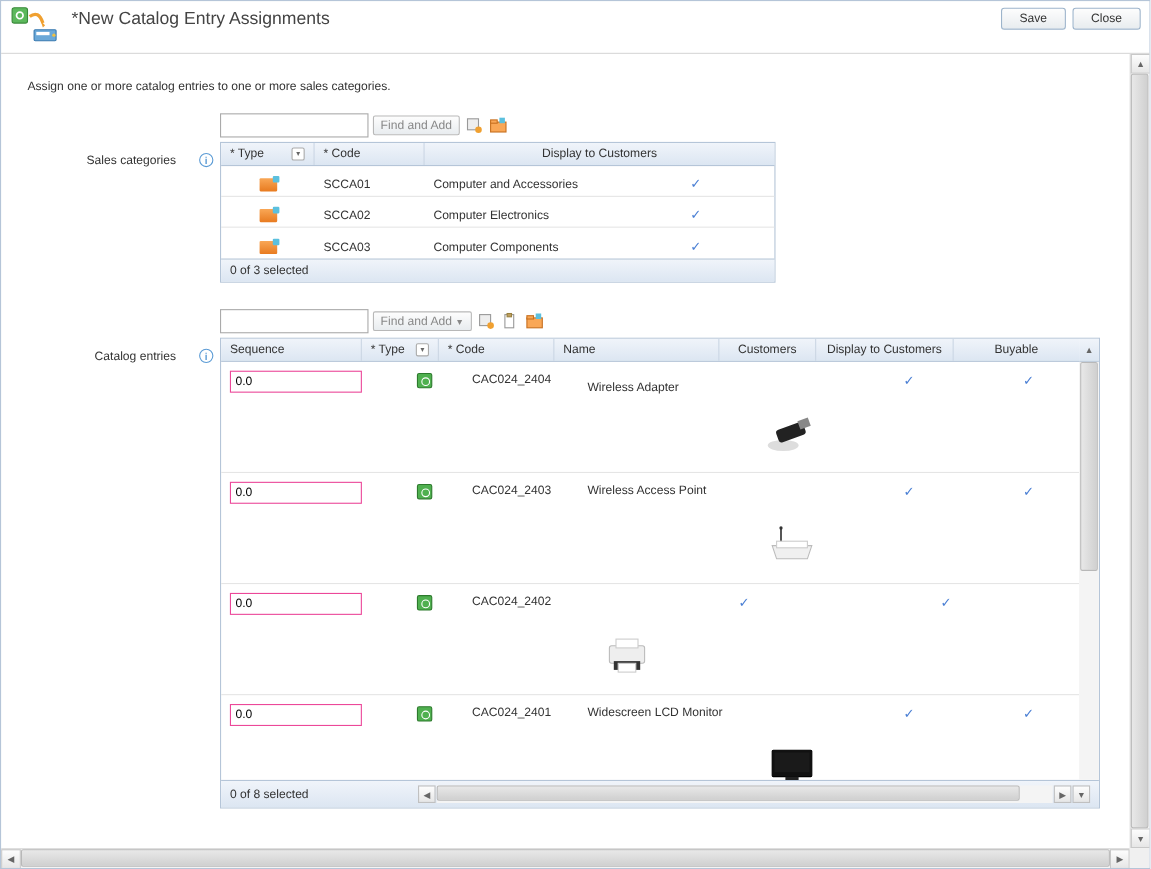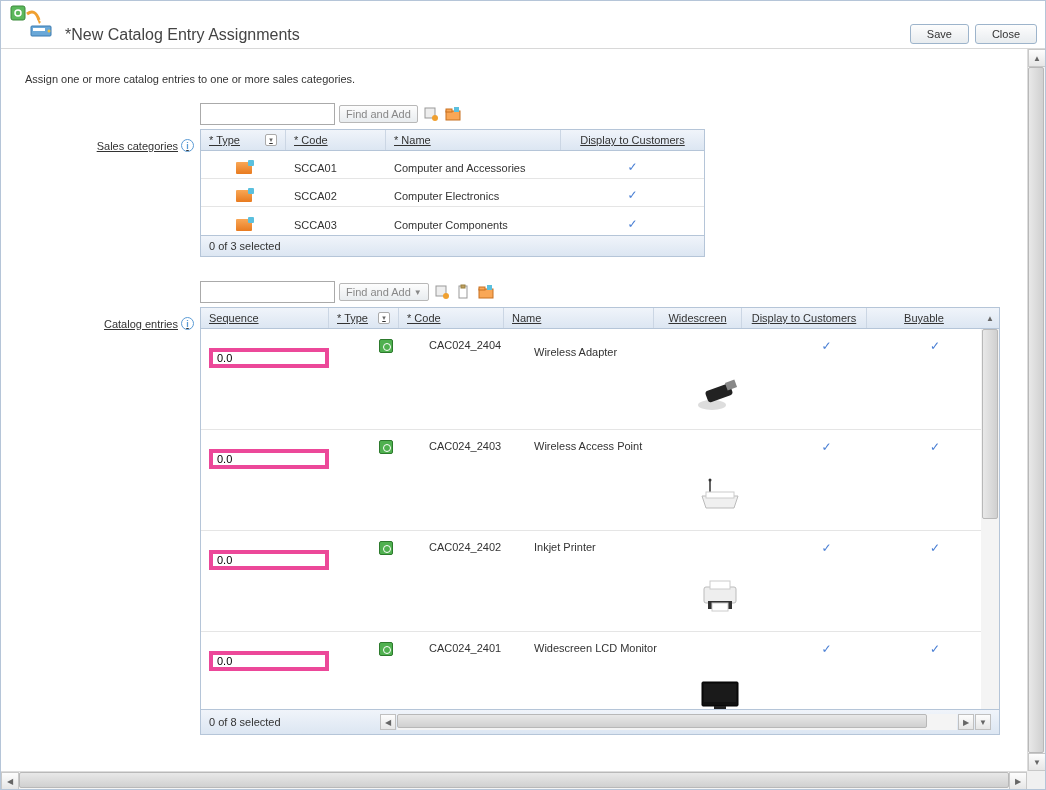--- a/index.html
+++ b/index.html
@@ -1,50 +1,50 @@
 <!DOCTYPE html>
 <html><head>
 <meta charset="utf-8">
 <style>
 * { box-sizing: border-box; margin: 0; padding: 0; }
 body { font-family: Verdana, Arial, sans-serif; font-size: 11px; color: #333; background: #fff; width: 1046px; height: 790px; position: relative; overflow: hidden; }
 
 .window { border: 1px solid #b5c5d8; width: 1046px; height: 790px; display: flex; flex-direction: column; }
 
-.title-bar { display: flex; align-items: flex-end; padding: 4px 8px; border-bottom: 1px solid #d8d8d8; height: 48px; }
+.title-bar { display: flex; align-items: flex-start; padding: 4px 8px; border-bottom: 1px solid #d8d8d8; height: 48px; }
 .title-icon { width: 48px; height: 40px; margin-right: 8px; position: relative; }
 .page-title { font-size: 16px; color: #444; flex: 1; padding-top: 4px; }
 .title-buttons { display: flex; gap: 6px; padding-top: 2px; }
 .btn { background: linear-gradient(#fdfdfd,#e8ecef); border: 1px solid #9db4cb; border-radius: 3px; padding: 3px 16px; font-size: 11px; color: #333; cursor: pointer; }
 
 .content-wrap { flex: 1; position: relative; overflow: hidden; }
 .content { position: absolute; inset: 0 18px 18px 0; padding: 24px 24px 8px 24px; overflow: hidden; }
 .vscroll { position: absolute; right: 0; top: 0; bottom: 18px; width: 18px; background: #f0f0f0; border-left: 1px solid #dcdcdc; display: flex; flex-direction: column; }
 .hscroll { position: absolute; left: 0; right: 18px; bottom: 0; height: 18px; background: #f0f0f0; border-top: 1px solid #dcdcdc; display: flex; }
 .scroll-corner { position: absolute; right: 0; bottom: 0; width: 18px; height: 18px; background: #f0f0f0; }
 .scroll-btn { width: 18px; height: 18px; background: linear-gradient(#fdfdfd,#e6e6e6); border: 1px solid #c8c8c8; display: flex; align-items: center; justify-content: center; font-size: 8px; color: #666; }
 .scroll-track { flex: 1; background: #f4f4f4; }
 .vscroll .scroll-thumb { background: linear-gradient(to right,#e8e8e8,#d0d0d0); border: 1px solid #b8b8b8; border-radius: 2px; width: 16px; margin: 0 auto; }
 .hscroll .scroll-thumb { background: linear-gradient(#e8e8e8,#d0d0d0); border: 1px solid #b8b8b8; border-radius: 2px; height: 16px; }
 
 .intro { margin-bottom: 18px; color: #333; }
 
 .section { display: flex; align-items: flex-start; margin-bottom: 24px; }
-.section-label { width: 175px; text-align: right; padding-right: 6px; padding-top: 36px; display: flex; justify-content: flex-end; align-items: center; gap: 3px; text-decoration: underline; }
+.section-label { width: 175px; text-align: right; padding-right: 6px; padding-top: 36px; display: flex; justify-content: flex-end; align-items: center; gap: 21px; }
 .info-icon { display: inline-flex; width: 13px; height: 13px; border: 1px solid #5b9bd5; border-radius: 50%; align-items: center; justify-content: center; font-size: 9px; font-weight: bold; color: #5b9bd5; background: #fff; }
 
 .section-body { flex: 1; }
 .toolbar { display: flex; align-items: center; gap: 4px; margin-bottom: 4px; }
 .search-input { width: 135px; height: 22px; border: 1px solid #aaa; padding: 0 3px; font-size: 11px; }
 .find-btn { background: linear-gradient(#fdfdfd,#e8ecef); border: 1px solid #b8b8b8; border-radius: 2px; padding: 2px 6px; font-size: 11px; color: #888; cursor: pointer; display: inline-flex; align-items: center; }
 .find-btn .caret { margin-left: 3px; font-size: 8px; }
 .tb-icon { width: 18px; height: 18px; display: inline-flex; align-items: center; justify-content: center; border: 1px solid transparent; border-radius: 2px; cursor: pointer; }
 
 .grid { border: 1px solid #b5c5d8; }
-.grid-header { display: flex; background: linear-gradient(#f0f4fa,#dce6f2); border-bottom: 1px solid #b5c5d8; text-decoration: underline; }
+.grid-header { display: flex; background: linear-gradient(#f0f4fa,#dce6f2); border-bottom: 1px solid #b5c5d8; }
 .gh { padding: 4px 8px; border-right: 1px solid #cbd6e4; font-size: 11px; color: #333; display: flex; align-items: center; gap: 4px; }
 .gh:last-child { border-right: none; }
 .gh.center { justify-content: center; }
 .sort-icon { width: 12px; height: 12px; background: #fff; border: 1px solid #aaa; border-radius: 2px; display: inline-flex; align-items: center; justify-content: center; font-size: 7px; color: #666; margin-left: auto; }
 
 .grid-body { }
 .grid-row { display: flex; border-bottom: 1px solid #e5e5e5; align-items: flex-end; min-height: 28px; }
 .grid-row:last-child { border-bottom: none; }
 .gc { padding: 4px 8px; font-size: 11px; display: flex; align-items: center; }
 .gc.center { justify-content: center; }
@@ -53,21 +53,21 @@
 .footer-scroll-btn { width: 16px; height: 16px; display: inline-flex; align-items: center; justify-content: center; border: 1px solid #c0c0c0; background: linear-gradient(#fdfdfd,#e6e6e6); font-size: 8px; color: #666; }
 
 .cat-icon { display: inline-block; width: 16px; height: 12px; position: relative; }
 .cat-icon::before { content: ''; position: absolute; inset: 0; background: linear-gradient(#f9a756,#e87b20); border-radius: 1px; }
 .cat-icon::after { content: ''; position: absolute; right: -2px; top: -2px; width: 6px; height: 6px; background: #5bc0de; border-radius: 1px; }
 
 .prod-icon { display: inline-block; width: 14px; height: 14px; background: #4fb04f; border: 1px solid #2d7a2d; border-radius: 2px; position: relative; }
 .prod-icon::after { content: ''; position: absolute; left: 3px; top: 3px; width: 6px; height: 6px; border: 1px solid #fff; border-radius: 50%; }
 
 .check { color: #4a7fd4; font-size: 12px; }
-.seq-input { width: 120px; height: 20px; border: 4px solid #ec4899; padding: 0 4px; font-size: 11px; margin-top: 11px; }
+.seq-input { width: 120px; height: 20px; border: 1px solid #ec4899; padding: 0 4px; font-size: 11px; }
 
 .title-icon svg { width: 48px; height: 40px; }
 
 .entries-grid-wrap { position: relative; }
 .entries-header-wrap { display: flex; }
 .entries-body-wrap { display: flex; }
 
 
 .thumb { width: 60px; height: 50px; margin: 6px 0; display: flex; align-items: center; justify-content: center; }
 .thumb svg { width: 56px; height: 46px; }
@@ -125,21 +125,20 @@
                 </svg>
             </span>
           </div>
           <div class="grid">
             <div class="grid-header">
               <div class="gh center" style="width:85px">
                   <span>* Type</span>
                   <span class="sort-icon">▾</span>
                 </div>
               <div class="gh" style="width:100px">* Code</div>
-              <div class="gh" style="width:175px">* Name</div>
               <div class="gh center" style="flex:1">Display to Customers</div>
             </div>
             <div class="grid-body" id="cat-body">
                 <div class="grid-row">
                   <div class="gc center" style="width:85px">
                     <span class="cat-icon"></span>
                   </div>
                   <div class="gc" style="width:100px">SCCA01</div>
                   <div class="gc" style="width:175px">Computer and Accessories</div>
                   <div class="gc center" style="flex:1">
@@ -209,21 +208,21 @@
             <div class="grid" style="margin-right:0">
               <div class="entries-header-wrap">
                 <div class="grid-header" style="flex:1">
                   <div class="gh" style="width:128px">Sequence</div>
                   <div class="gh center" style="width:70px">
                       <span>* Type</span>
                       <span class="sort-icon">▾</span>
                     </div>
                   <div class="gh" style="width:105px">* Code</div>
                   <div class="gh" style="width:150px">Name</div>
-                  <div class="gh center" style="width:88px">Widescreen</div>
+                  <div class="gh center" style="width:88px">Customers</div>
                   <div class="gh center" style="width:125px">Display to Customers</div>
                   <div class="gh center" style="flex:1">Buyable</div>
                 </div>
                 <div style="width:18px;background:linear-gradient(#f0f4fa,#dce6f2);border-bottom:1px solid #b5c5d8;display:flex;align-items:center;justify-content:center">
                     <span style="font-size:8px;color:#666">▲</span>
                   </div>
               </div>
               <div class="entries-body-wrap">
                 <div class="grid-body" id="entry-body" style="flex:1;max-height:380px;overflow:hidden">
                     <div class="grid-row" style="min-height: 100px; align-items: flex-start;">
@@ -278,21 +277,20 @@
                       </div>
                     </div>
                     <div class="grid-row" style="min-height: 100px; align-items: flex-start;">
                       <div class="gc" style="width:150px;padding-top:8px">
                         <input class="seq-input" value="0.0" style="">
                       </div>
                       <div class="gc center" style="width:70px;padding-top:10px">
                         <span class="prod-icon"></span>
                       </div>
                       <div class="gc" style="width:105px;padding-top:10px">CAC024_2402</div>
-                      <div class="gc" style="width:150px;padding-top:10px">Inkjet Printer</div>
                       <div class="gc center" style="width:88px;align-items:flex-end;height:100px">
                         <div class="thumb">
                           <svg viewBox="0 0 56 46">
                             <rect x="12" y="14" width="32" height="16" rx="2" fill="#eee" stroke="#bbb"></rect>
                             <rect x="18" y="8" width="20" height="8" fill="#fff" stroke="#ccc"></rect>
                             <rect x="16" y="28" width="24" height="8" fill="#333"></rect>
                             <rect x="20" y="30" width="16" height="8" fill="#fff" stroke="#ccc"></rect>
                           </svg>
                         </div>
                       </div>

